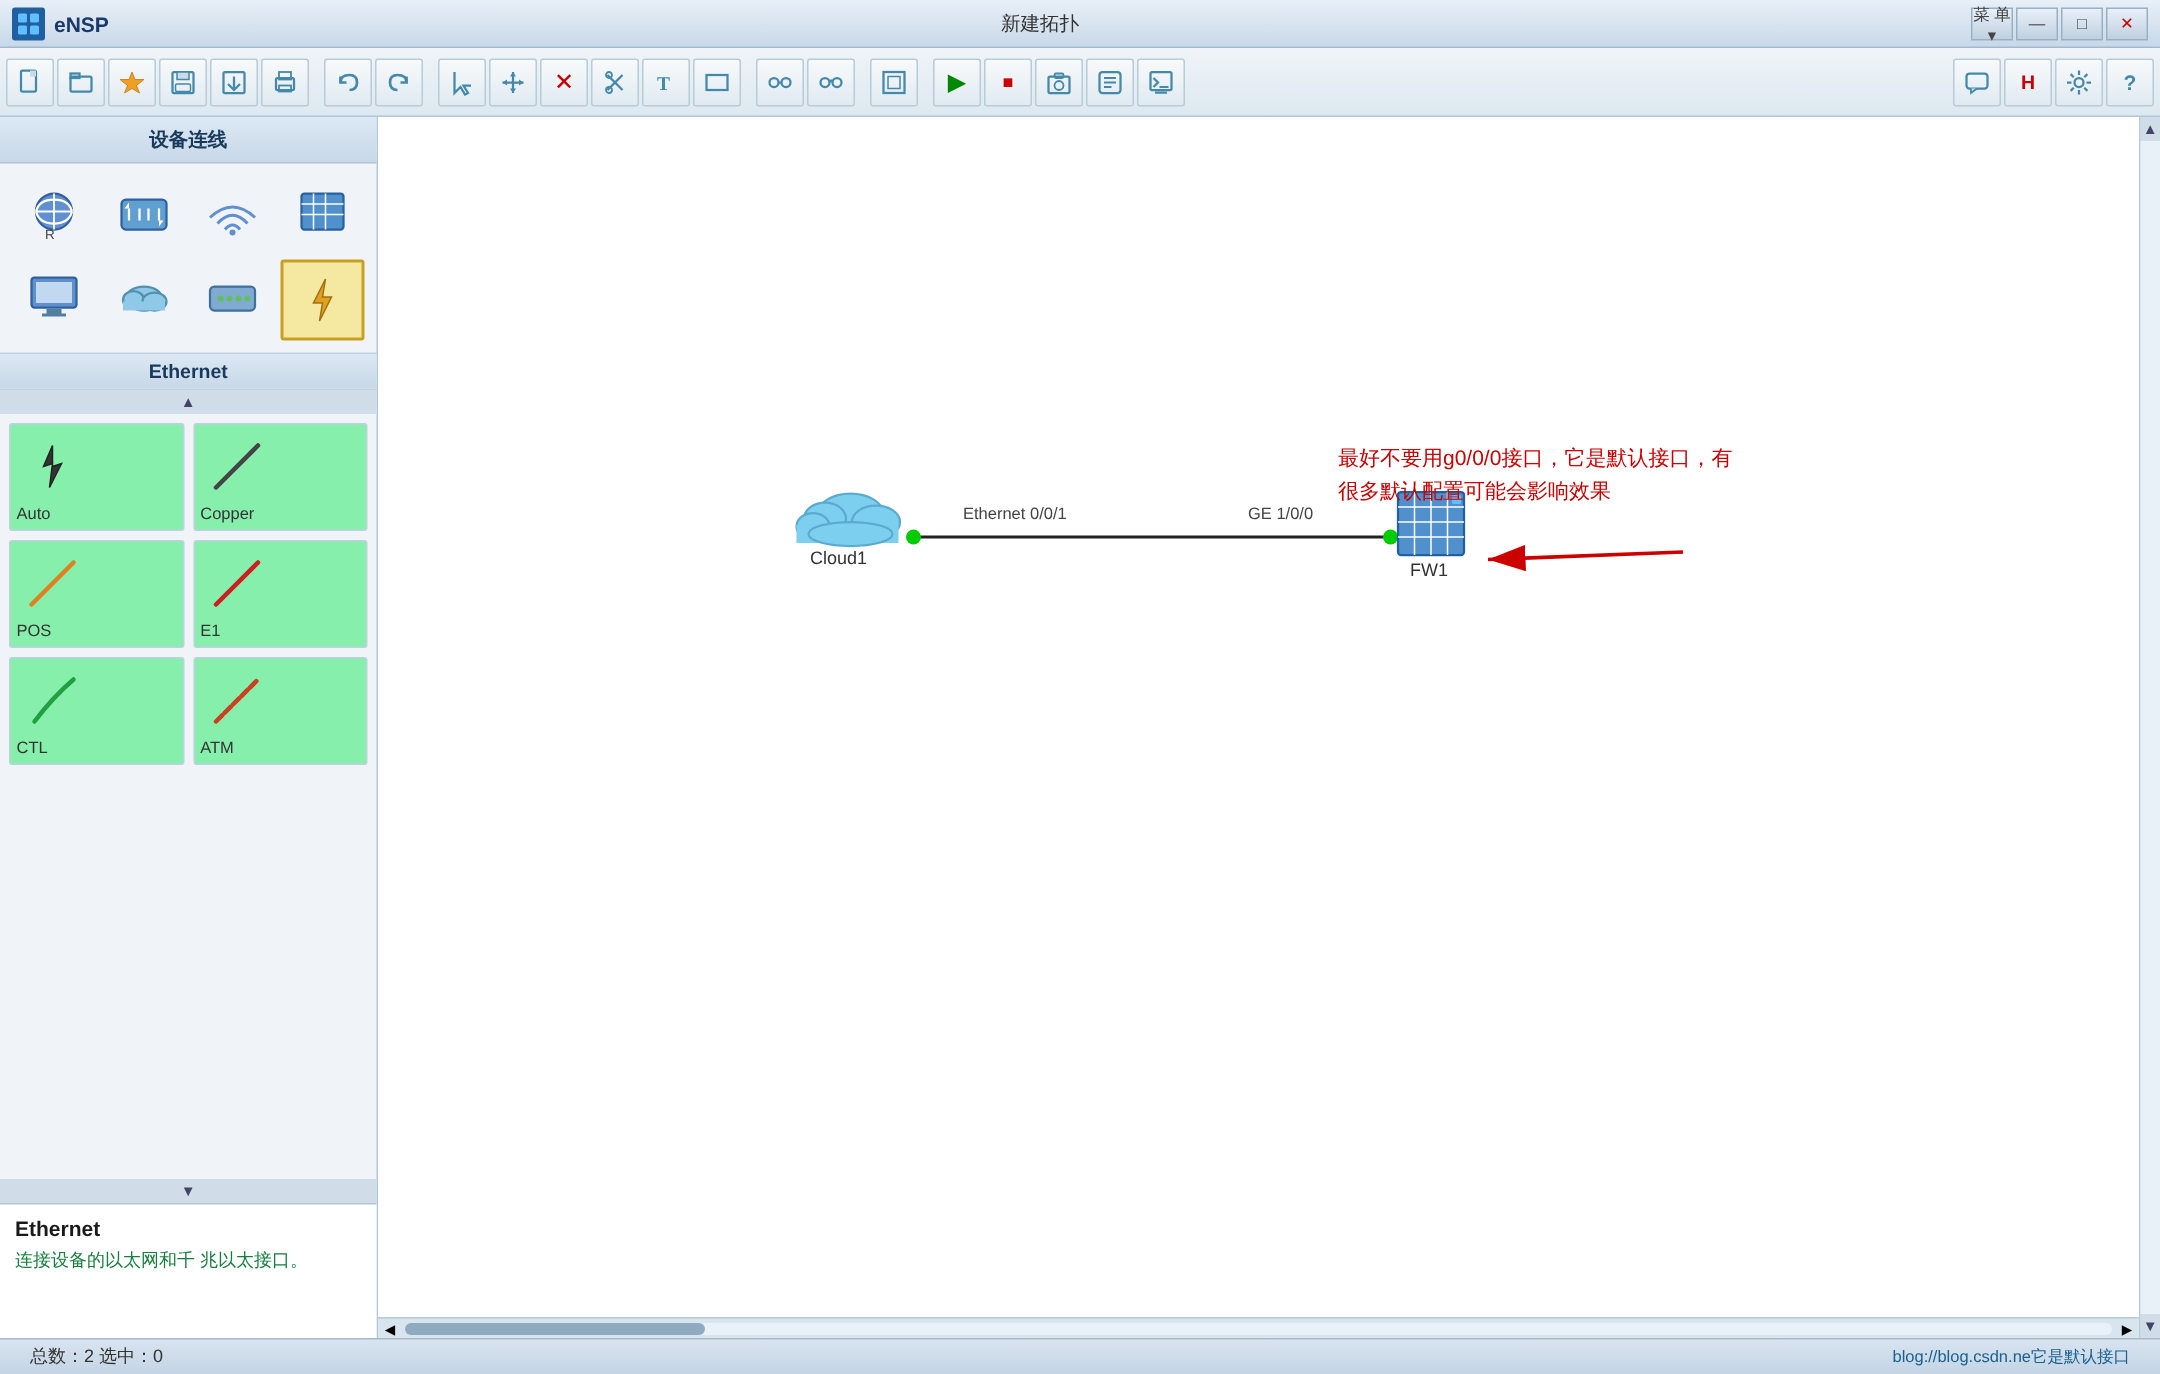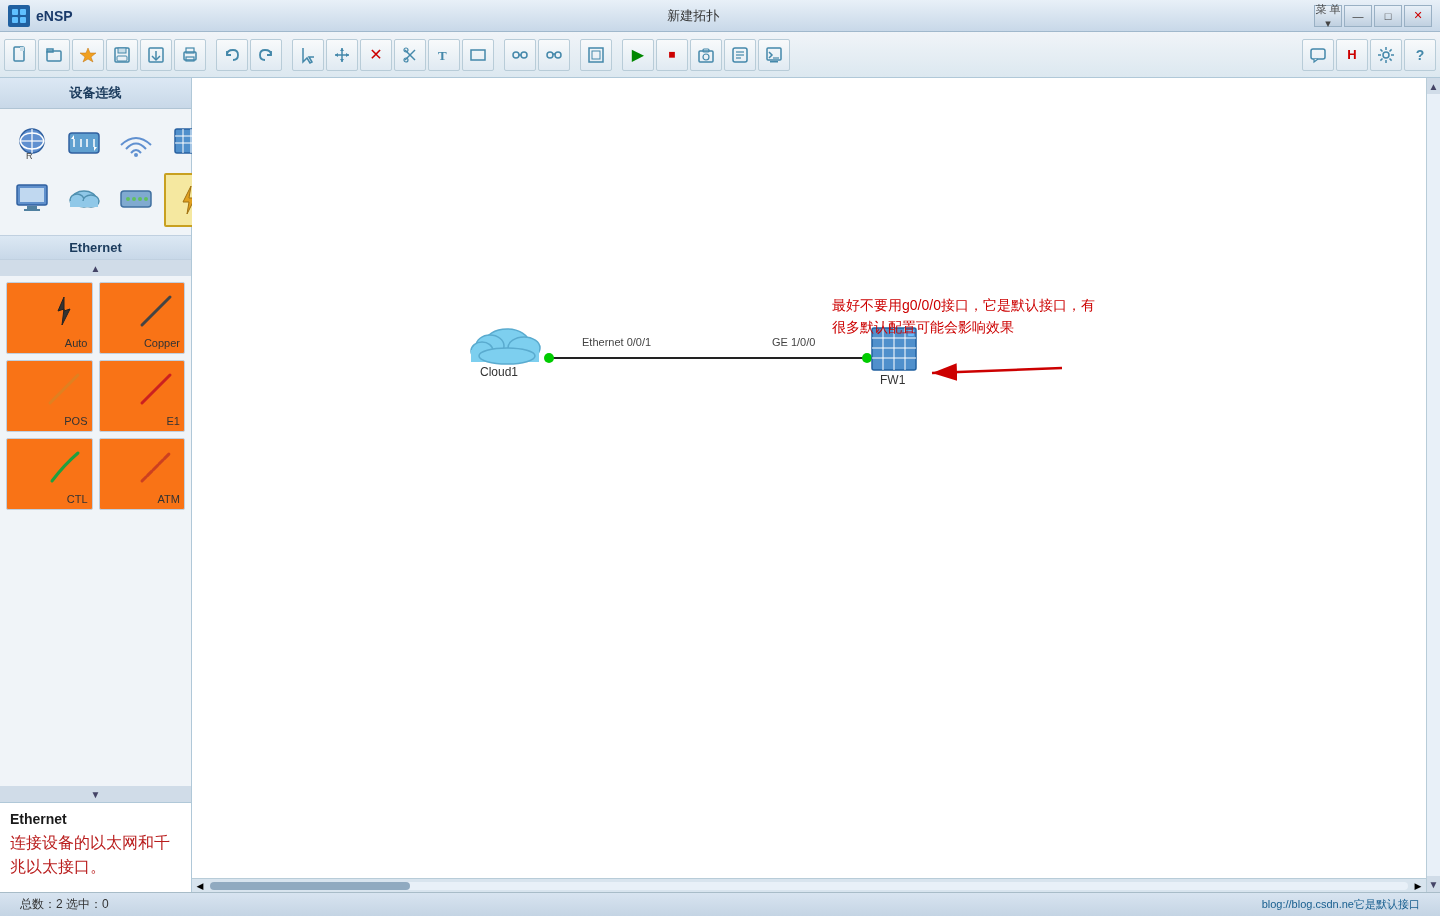--- a/index.html
+++ b/index.html
@@ -50,21 +50,21 @@
     .tb-right { margin-left: auto; display: flex; gap: 2px; }
 
     
     #main {
       display: flex;
       height: calc(916px - 32px - 46px - 24px);
     }
 
     
     #sidebar {
-      width: 192px;
+      width: 252px;
       background: #f0f4f8;
       border-right: 1px solid #b0c8d8;
       display: flex;
       flex-direction: column;
     }
     #sidebar-header {
       background: linear-gradient(to bottom, #dce8f4, #c8d8e8);
       text-align: center;
       padding: 6px 4px;
       font-size: 13px;
@@ -108,26 +108,26 @@
       overflow-y: auto;
       padding: 6px;
       display: grid;
       grid-template-columns: repeat(2, 1fr);
       gap: 6px;
       align-content: start;
     }
     .cable-item {
       display: flex;
       flex-direction: column;
-      align-items: flex-end;
+      align-items: flex-start;
       cursor: pointer;
       padding: 4px;
       border: 1px solid #c0d0e0;
       border-radius: 2px;
-      background: #f97316;
+      background: #86efac;
     }
     .cable-icon { width: 48px; height: 48px; display: flex; align-items: center; justify-content: center; }
     .cable-label { font-size: 11px; margin-top: 2px; color: #333; }
 
     
     #cable-list::-webkit-scrollbar { width: 8px; }
     #cable-list::-webkit-scrollbar-track { background: #e0eaf2; }
     #cable-list::-webkit-scrollbar-thumb { background: #90aac0; border-radius: 4px; }
 
     
@@ -139,21 +139,21 @@
     }
 
     
     #info-panel {
       background: #fff;
       border-top: 1px solid #b0c8d8;
       padding: 8px 10px;
       min-height: 90px;
     }
     #info-title { font-size: 14px; font-weight: bold; color: #1a1a1a; margin-bottom: 4px; }
-    #info-desc { font-size: 16px; color: #b91c1c; line-height: 1.5; }
+    #info-desc { font-size: 12px; color: #15803d; line-height: 1.5; }
 
     
     #canvas-area {
       flex: 1;
       background: #ffffff;
       position: relative;
       overflow: hidden;
     }
     #canvas-scroll-right {
       position: absolute; right: 0; top: 0; bottom: 0;

